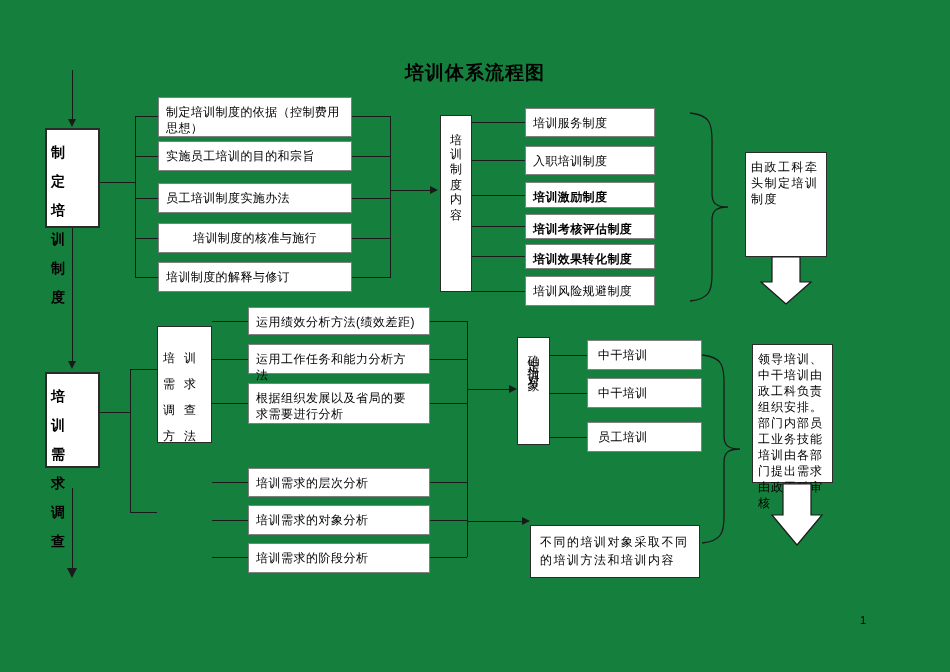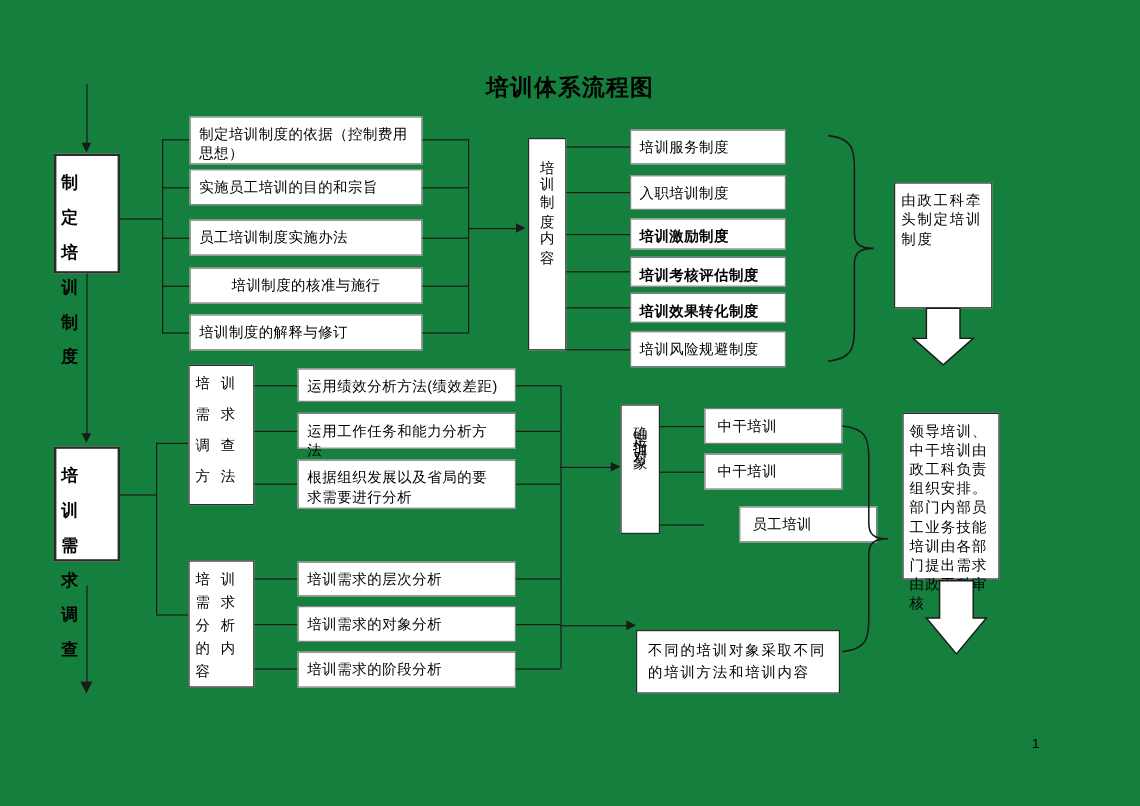--- a/index.html
+++ b/index.html
@@ -100,21 +100,21 @@
   <div class="box stage" style="left:45px;top:372px;width:55px;height:96px;"><span>培训需求调查</span></div>
 
   <div class="vline" style="left:72px;top:488px;height:81px;"></div>
   <div class="arrh-d big" style="left:66.5px;top:568px;"></div>
 
   <div class="hline" style="left:100px;top:412px;width:30px;"></div>
   <div class="vline" style="left:130px;top:369px;height:143px;"></div>
   <div class="hline" style="left:130px;top:369px;width:27px;"></div>
   <div class="hline" style="left:130px;top:512px;width:27px;"></div>
 
-  <div class="box dark wrapbox" style="left:157px;top:304px;width:55px;height:117px;letter-spacing:9px;line-height:26px;padding:1px 2px 0 5px;">培训需求调查方法</div>
+  <div class="box dark wrapbox" style="left:157px;top:326px;width:55px;height:117px;letter-spacing:9px;line-height:26px;padding:18px 2px 0 5px;">培训需求调查方法</div>
 
   <div class="hline" style="left:212px;top:321px;width:36px;"></div>
   <div class="hline" style="left:212px;top:359px;width:36px;"></div>
   <div class="hline" style="left:212px;top:403px;width:36px;"></div>
 
   <div class="box mitem" style="left:248px;top:307px;width:182px;height:28px;">运用绩效分析方法(绩效差距)</div>
   <div class="box mitem" style="left:248px;top:344px;width:182px;height:30px;">运用工作任务和能力分析方法</div>
   <div class="box mitem" style="left:248px;top:383px;width:182px;height:41px;">根据组织发展以及省局的要求需要进行分析</div>
 
   <div class="hline" style="left:430px;top:321px;width:37px;"></div>
@@ -128,33 +128,32 @@
   <div class="box dark vbox" style="left:517px;top:337px;width:33px;height:108px;">
     <span style="letter-spacing:5px;">确定培训对象</span>
   </div>
 
   <div class="hline" style="left:550px;top:355px;width:37px;"></div>
   <div class="hline" style="left:550px;top:393px;width:37px;"></div>
   <div class="hline" style="left:550px;top:437px;width:37px;"></div>
 
   <div class="box item" style="left:587px;top:340px;width:115px;height:30px;padding-left:10px;">中干培训</div>
   <div class="box item" style="left:587px;top:378px;width:115px;height:30px;padding-left:10px;">中干培训</div>
-  <div class="box item" style="left:587px;top:422px;width:115px;height:30px;padding-left:10px;margin-left:29px;">员工培训</div>
+  <div class="box item" style="left:587px;top:422px;width:115px;height:30px;padding-left:10px;">员工培训</div>
 
   <svg style="left:698px;top:352px;" width="46" height="194" viewBox="0 0 46 194">
     <path d="M4 3 C24 5 26 14 26 30 L26 84 C26 93 30 97 42 97 C30 97 26 101 26 110 L26 164 C26 180 24 189 4 191" fill="none" stroke="#1a1a1a" stroke-width="1.3"></path>
   </svg>
 
   <div class="box dark note" style="left:752px;top:344px;width:81px;height:139px;letter-spacing:1px;">领导培训、中干培训由政工科负责组织安排。部门内部员工业务技能培训由各部门提出需求由政工科审核</div>
 
   <svg style="left:771px;top:483px;" width="52" height="64" viewBox="0 0 52 64">
     <polygon points="12,1 12,32 1,32 26,62 51,32 40,32 40,1" fill="#ffffff" stroke="#1a1a1a" stroke-width="1.2"></polygon>
   </svg>
 
-  <div class="box dark wrapbox" style="left:157px;top:467px;width:55px;height:106px;letter-spacing:9px;line-height:19px;padding:6px 2px 0 5px;">培训需求分析的内容</div>
 
   <div class="hline" style="left:212px;top:482px;width:36px;"></div>
   <div class="hline" style="left:212px;top:520px;width:36px;"></div>
   <div class="hline" style="left:212px;top:557px;width:36px;"></div>
 
   <div class="box mitem" style="left:248px;top:468px;width:182px;height:29px;">培训需求的层次分析</div>
   <div class="box mitem" style="left:248px;top:505px;width:182px;height:30px;">培训需求的对象分析</div>
   <div class="box mitem" style="left:248px;top:543px;width:182px;height:30px;">培训需求的阶段分析</div>
 
   <div class="hline" style="left:430px;top:482px;width:37px;"></div>

